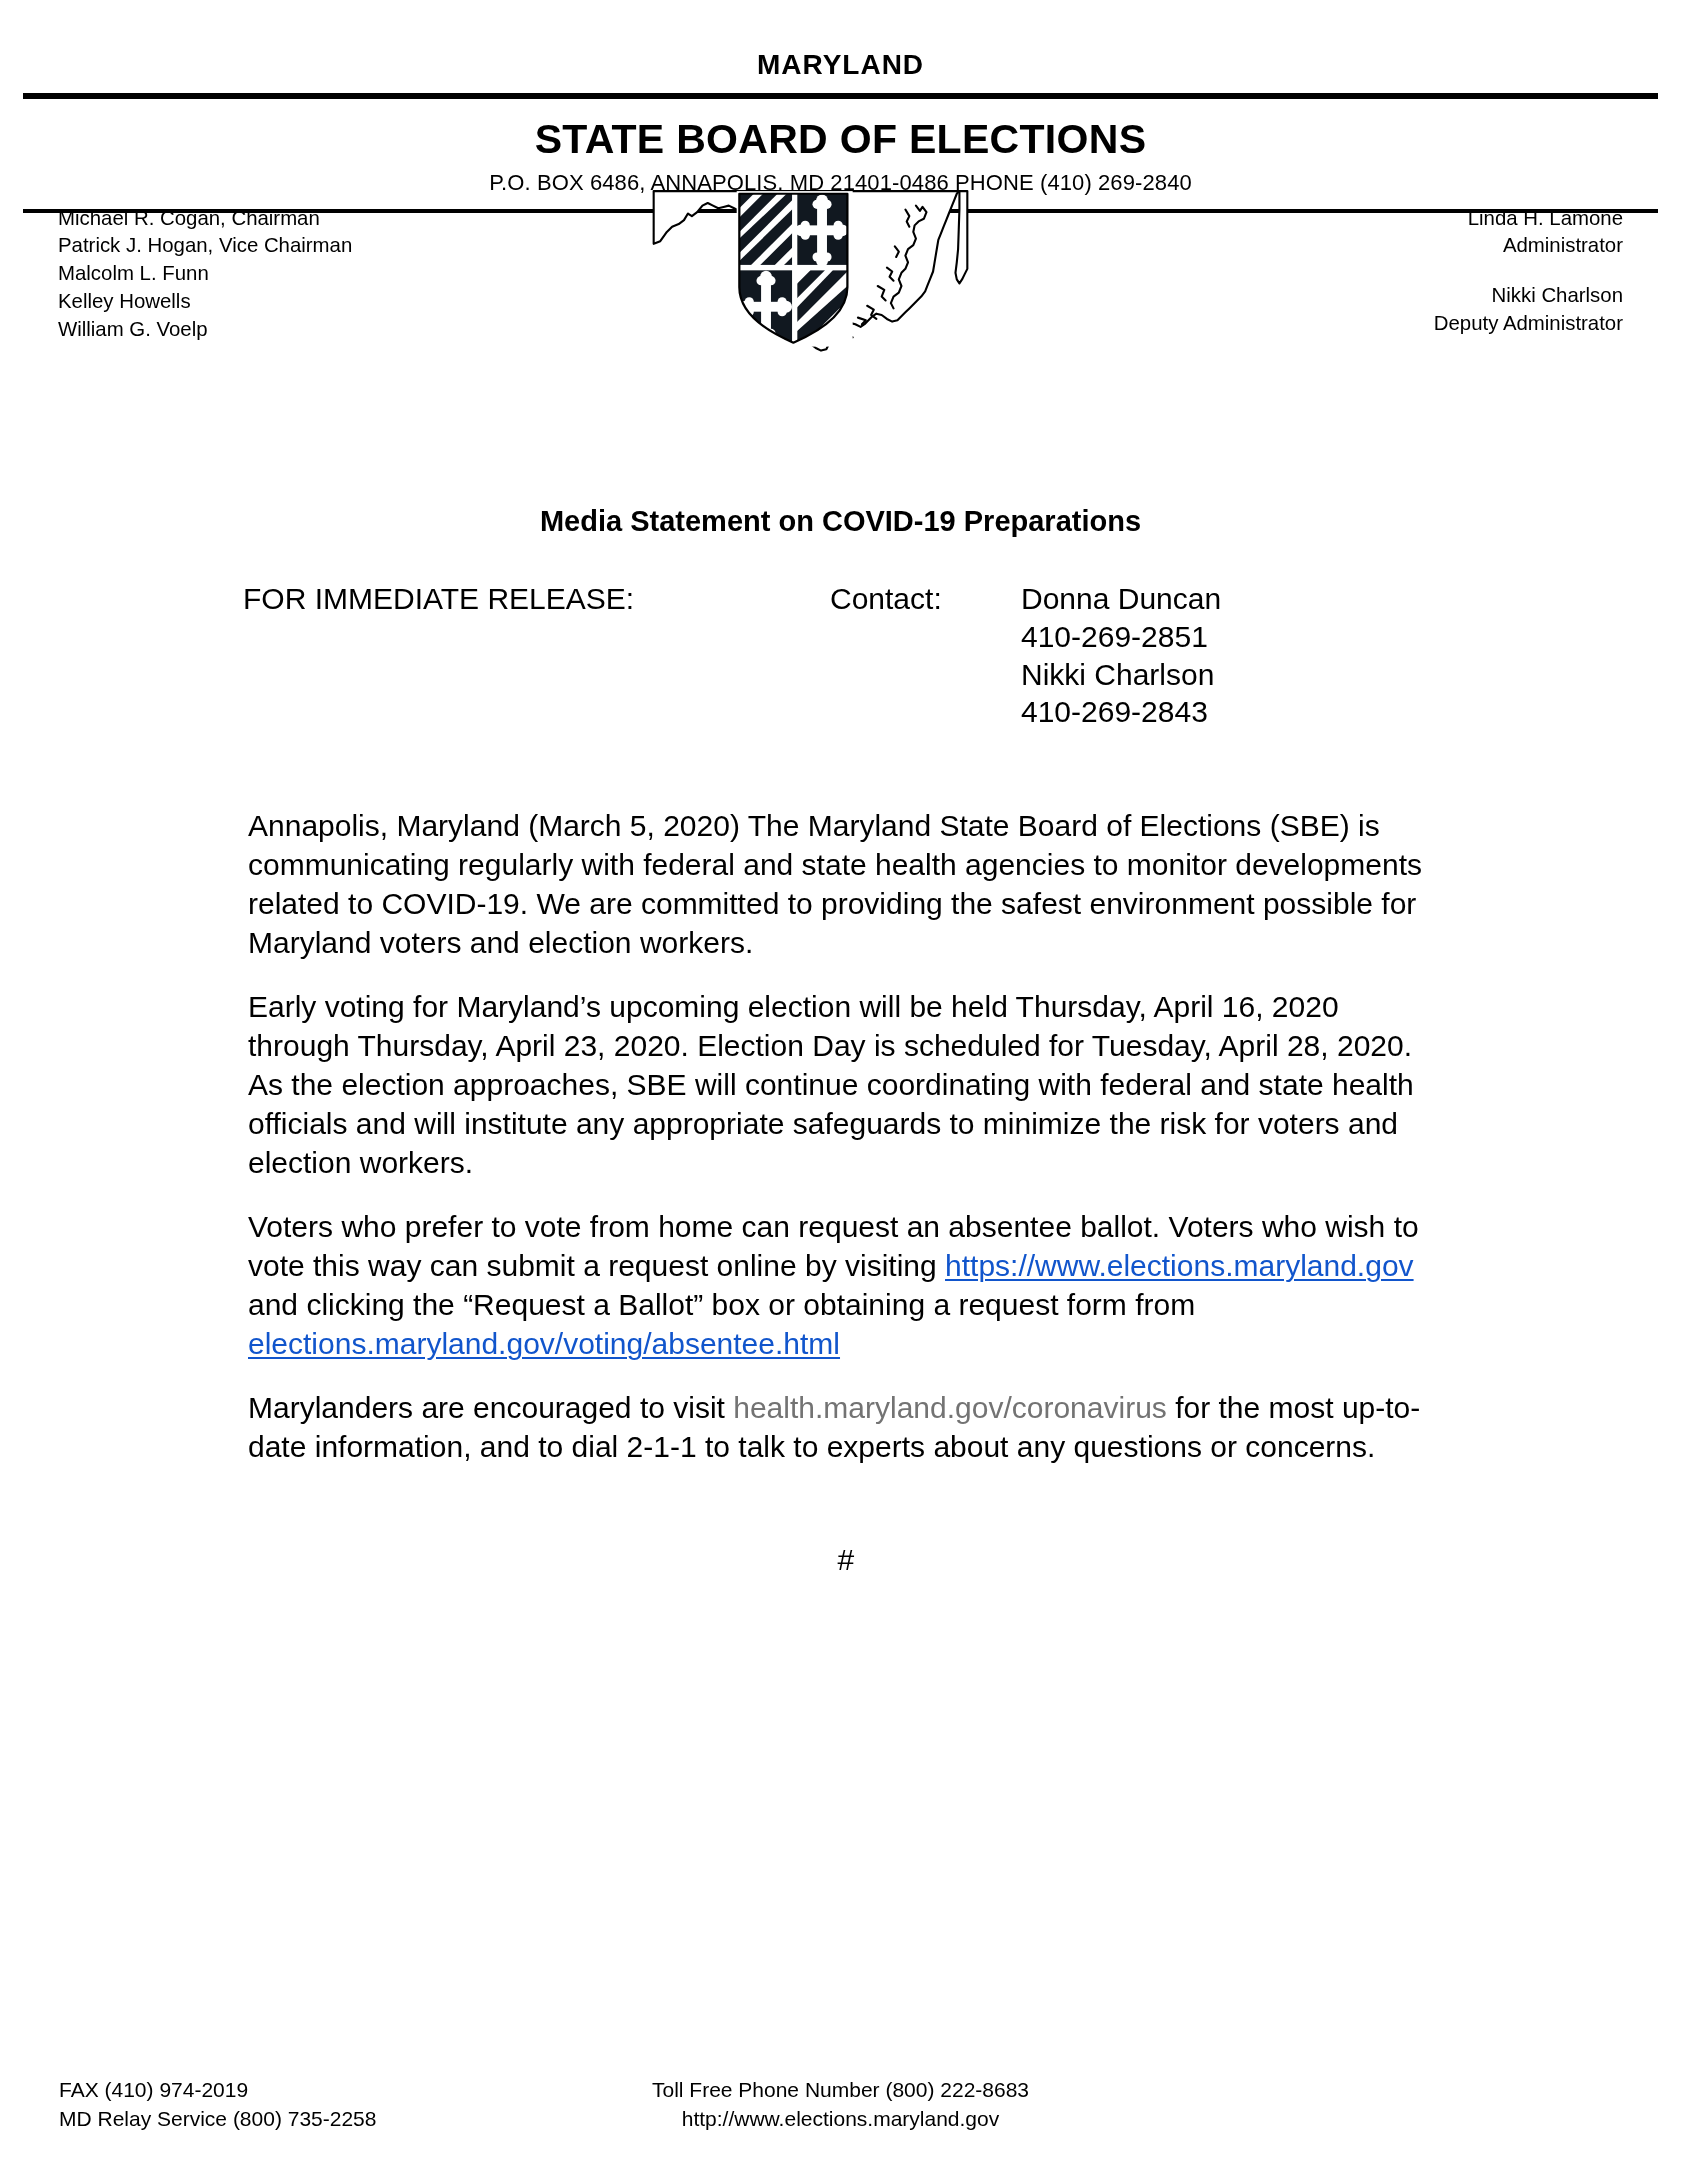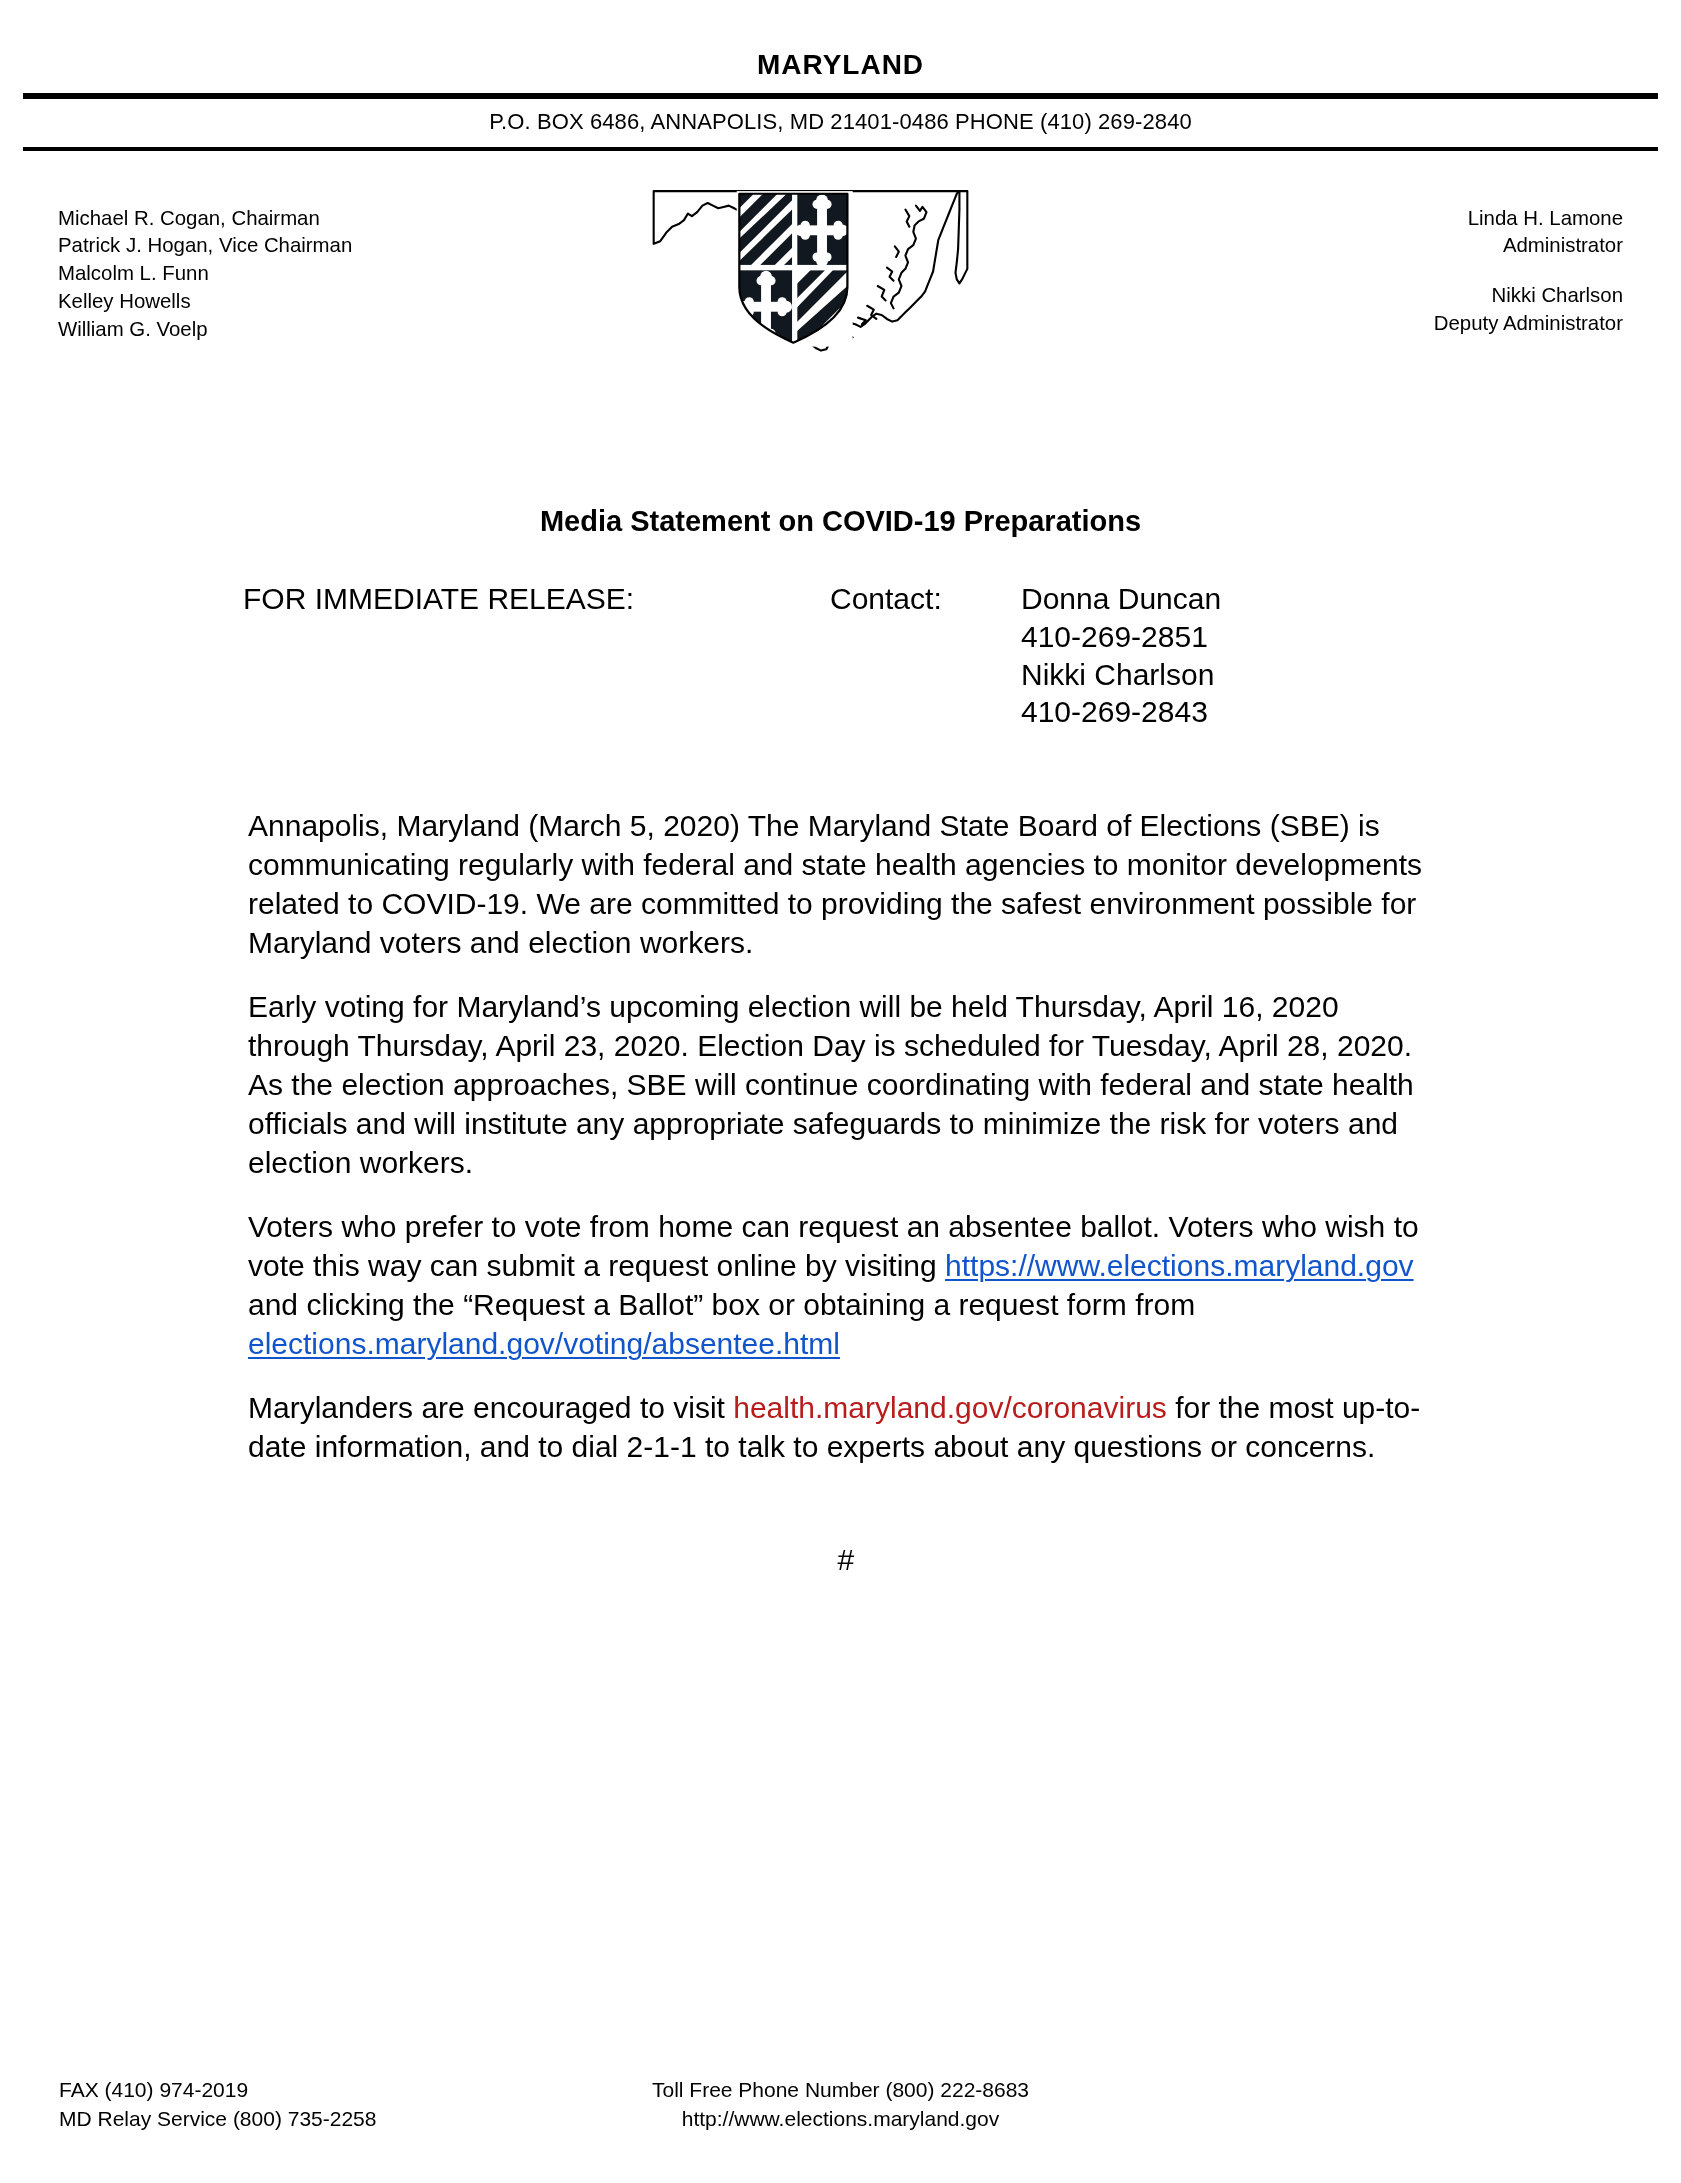--- a/index.html
+++ b/index.html
@@ -164,21 +164,21 @@
   .body-copy p:last-child {
     margin-bottom: 0;
   }
   a.link-blue {
     color: #1155cc;
     text-decoration: underline;
     text-decoration-thickness: 2px;
     text-underline-offset: 3.3px;
   }
   .link-red {
-    color: #b91c1c;
+    color: #737373;
     text-decoration: none;
   }
 
   .hash-mark {
     position: absolute;
     left: 0;
     top: 1542px;
     width: 1681px;
     text-align: center;
     font-size: 30px;
@@ -222,20 +222,21 @@
   }
 </style>
 </head>
 <body>
 
 <div class="page">
 
   <div class="letterhead">
     <div class="lh-state">MARYLAND</div>
     <div class="rule-thick"></div>
+    <div class="lh-title">STATE BOARD OF ELECTIONS</div>
     <div class="lh-address">P.O. BOX 6486, ANNAPOLIS, MD 21401-0486   PHONE (410) 269-2840</div>
     <div class="rule-thin"></div>
   </div>
 
   <div class="officers">
     <div class="officers-left">
       <div>Michael R. Cogan, Chairman</div>
       <div>Patrick J. Hogan, Vice Chairman</div>
       <div>Malcolm L. Funn</div>
       <div>Kelley Howells</div>

